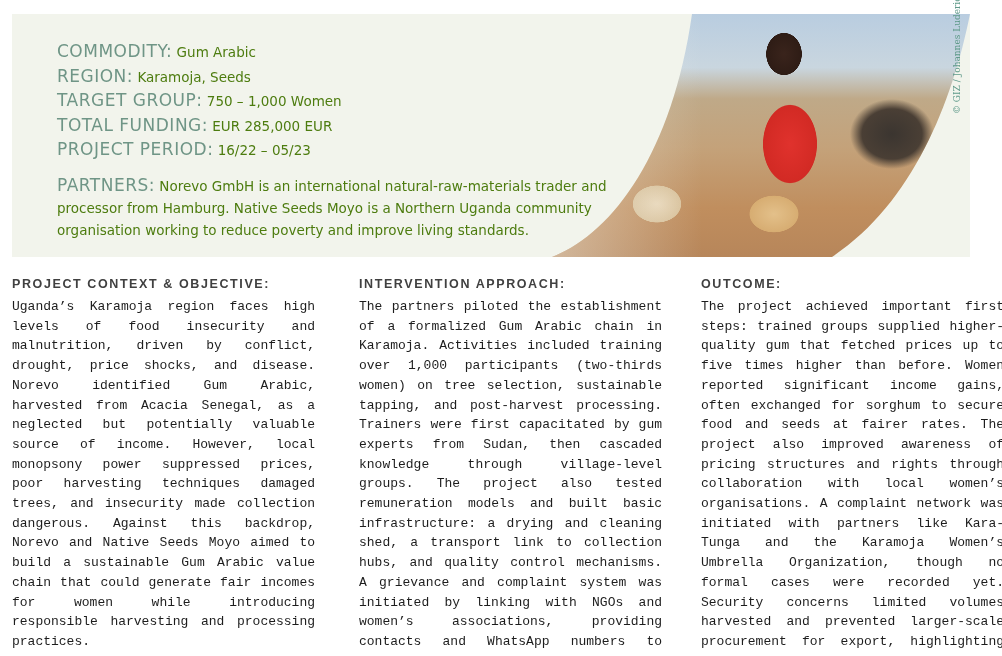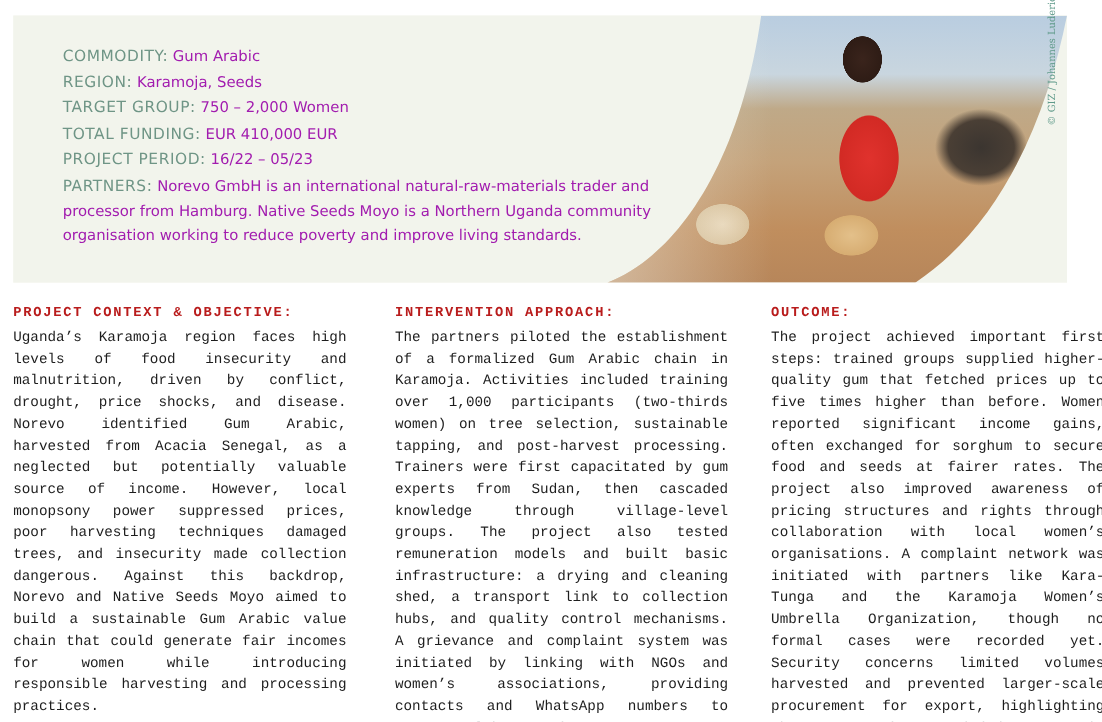--- a/index.html
+++ b/index.html
@@ -36,30 +36,30 @@
     font-size: 9px; white-space: nowrap;
   }
   .photo-credit span {
     display: block; transform: rotate(-90deg) translate(-96px, 12px); transform-origin: left top;
   }
   .facts { position: absolute; left: 45px; top: 26px; width: 560px; }
   .fact {
     font-size: 13.5px; line-height: 23.5px; color: #1a1a1a;
   }
   .fact .label {
-    font-size: 14px; letter-spacing: 0.5px; color: #6f9586; text-transform: uppercase;
+    font-size: 17px; letter-spacing: 0.5px; color: #6f9586; text-transform: uppercase;
   }
-  .fact .value { font-weight: normal; color: #a21caf; }
-  .fact.partners { line-height: 22px; margin-top: 1px; }
+  .fact .value { font-weight: normal; color: #4d7c0f; }
+  .fact.partners { line-height: 22px; margin-top: 11px; }
 
   .columns { position: absolute; top: 277px; left: 12px; width: 990px; }
   .col { position: absolute; top: 0; width: 303px; }
   .col h2 {
-    margin: 0 0 6px 0; font-family: Liberation Mono, monospace; font-weight: bold;
-    font-size: 12.5px; letter-spacing: 1.6px; color: #b91c1c; text-transform: uppercase;
+    margin: 0 0 6px 0; font-family: Liberation Sans, sans-serif; font-weight: bold;
+    font-size: 12.5px; letter-spacing: 1.6px; color: #404040; text-transform: uppercase;
   }
   .col p {
     margin: 0; font-family: Liberation Mono, monospace; font-size: 13px; line-height: 19.7px;
     color: #1d1d1d; text-align: justify; hyphens: auto;
   }
 </style>
 </head>
 <body>
 
 <div class="header-panel">
@@ -67,25 +67,25 @@
     <div class="fact">
       <span class="label">COMMODITY:</span>
       <span class="value">Gum Arabic</span>
     </div>
     <div class="fact">
       <span class="label">REGION:</span>
       <span class="value">Karamoja, Seeds</span>
     </div>
     <div class="fact">
       <span class="label">TARGET GROUP:</span>
-      <span class="value">750 – 2,000 Women</span>
+      <span class="value">750 – 1,000 Women</span>
     </div>
     <div class="fact">
       <span class="label">TOTAL FUNDING:</span>
-      <span class="value">EUR 410,000 EUR</span>
+      <span class="value">EUR 285,000 EUR</span>
     </div>
     <div class="fact">
       <span class="label">PROJECT PERIOD:</span>
       <span class="value">16/22 – 05/23</span>
     </div>
     <div class="fact partners">
       <span class="label">PARTNERS:</span>
       <span class="value">Norevo GmbH is an international natural-raw-materials trader and processor from Hamburg. Native Seeds Moyo is a Northern Uganda community organisation working to reduce poverty and improve living standards.</span>
     </div>
   </div>

